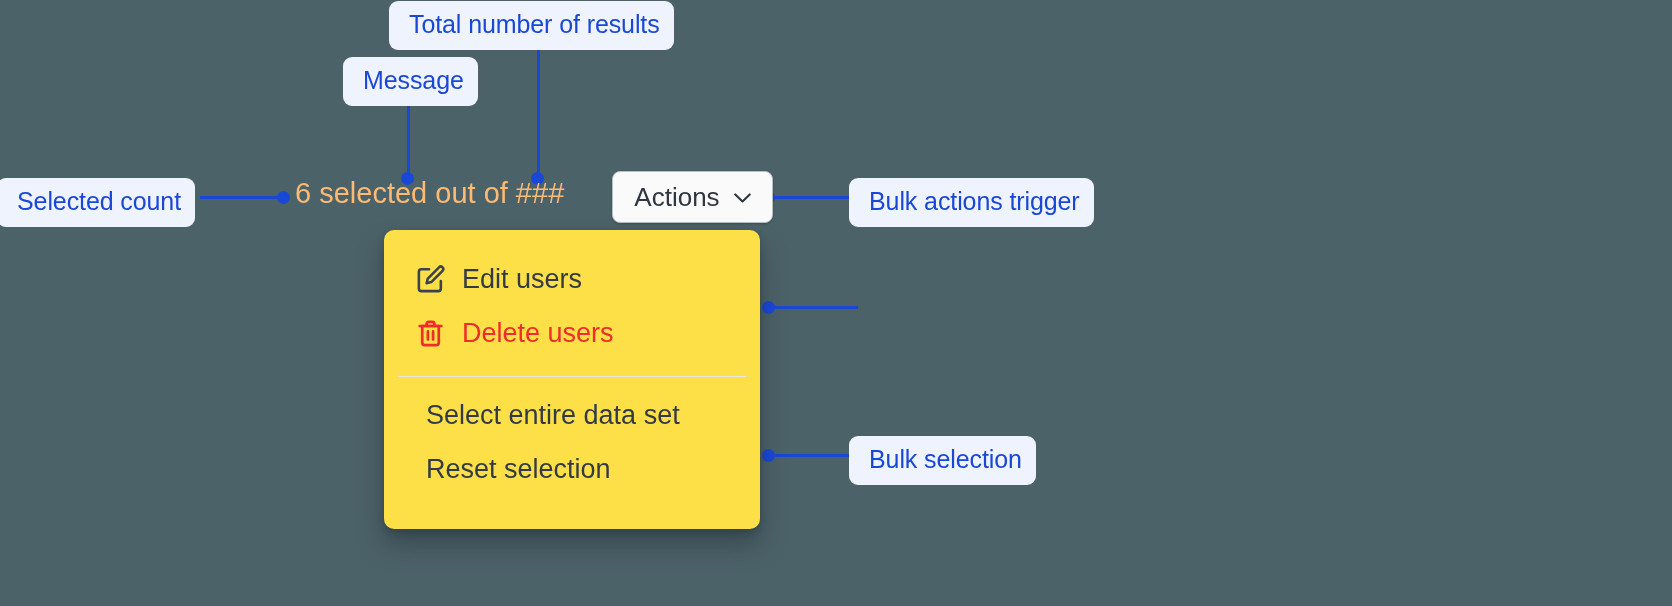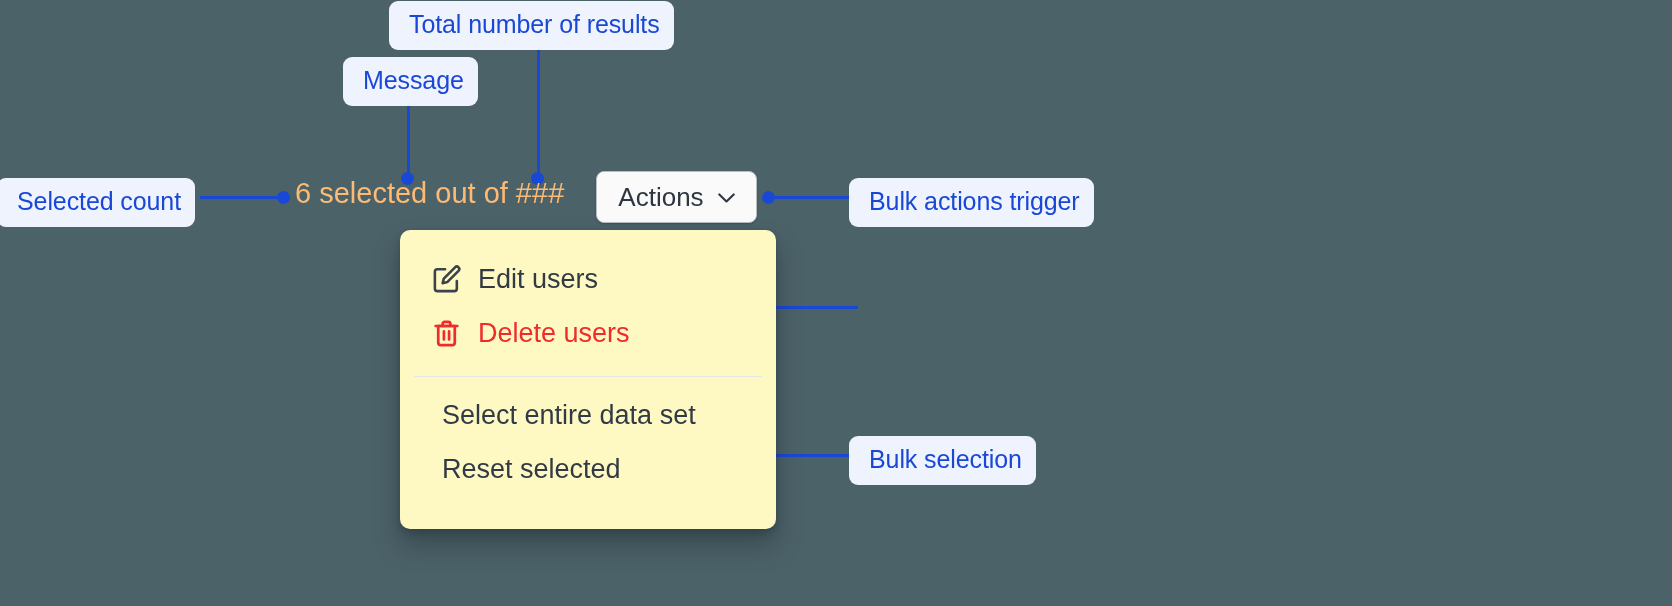--- a/index.html
+++ b/index.html
@@ -60,21 +60,21 @@
     top: 179px;
     font-size: 29px;
     line-height: 1;
     color: #fdba74;
     white-space: nowrap;
   }
 
   
   .actions-btn {
     position: absolute;
-    left: 596px;
+    left: 612px;
     top: 171px;
     width: 161px;
     height: 52px;
     background: #fafafa;
     border: 1px solid #b9bec2;
     border-radius: 8px;
     box-shadow: 0 1px 2px rgba(30,40,50,0.35);
     display: flex;
     align-items: center;
     justify-content: center;
@@ -95,28 +95,27 @@
     top: 1px;
   }
 
   
   .menu {
     position: absolute;
     left: 384px;
     top: 230px;
     width: 376px;
     height: 299px;
-    background: #fef9c3;
+    background: #fde047;
     border-radius: 10px;
     box-sizing: border-box;
     box-shadow: 0 16px 26px rgba(18,26,33,0.34),
                 0 3px 7px rgba(18,26,33,0.22);
     padding-top: 22px;
     overflow: visible;
-    margin-left: 16px;
   }
   .menu-item {
     display: flex;
     align-items: center;
     height: 54px;
     padding-left: 31px;
     box-sizing: border-box;
     cursor: pointer;
     font-size: 27px;
     color: #323a45;
@@ -210,18 +209,18 @@
       <span>Delete users</span>
     </div>
 
     <div class="menu-sep"></div>
 
     <div class="menu-item plain">
       <span>Select entire data set</span>
     </div>
 
     <div class="menu-item plain">
-      <span>Reset selected</span>
+      <span>Reset selection</span>
     </div>
 
   </div>
 
 </div>
 
 </body></html>

